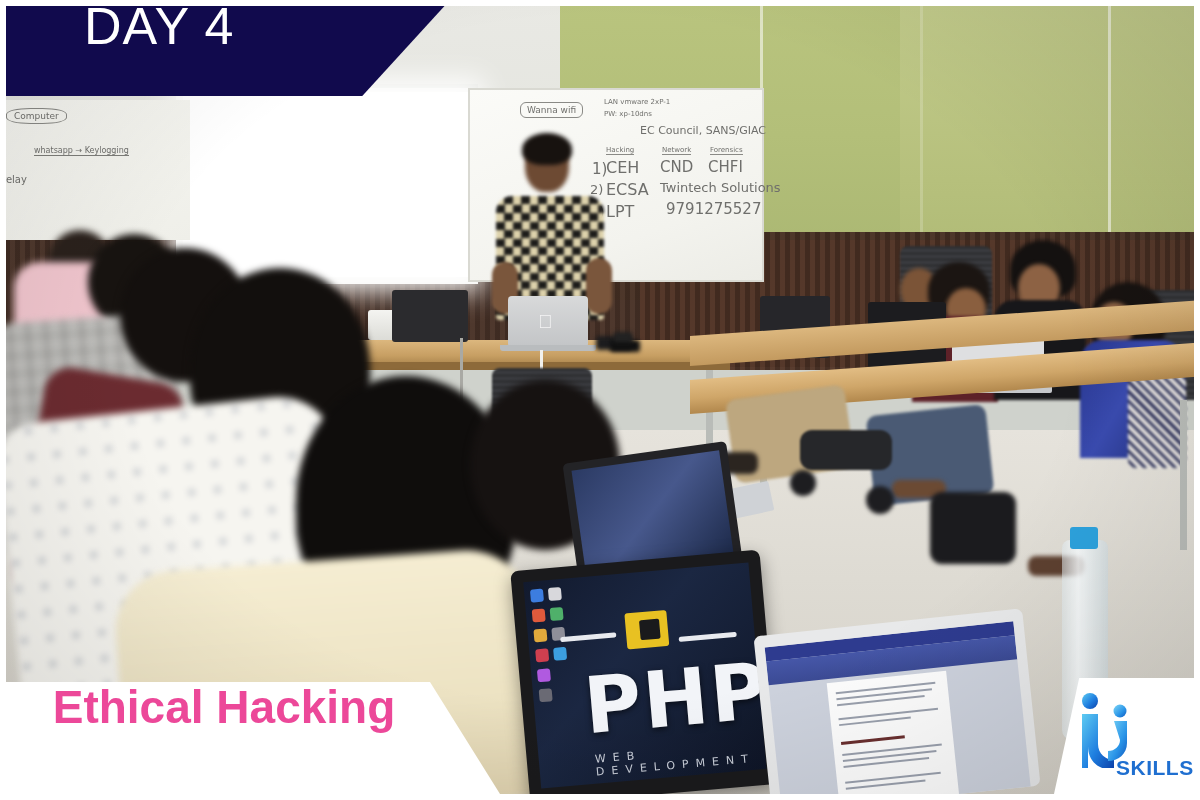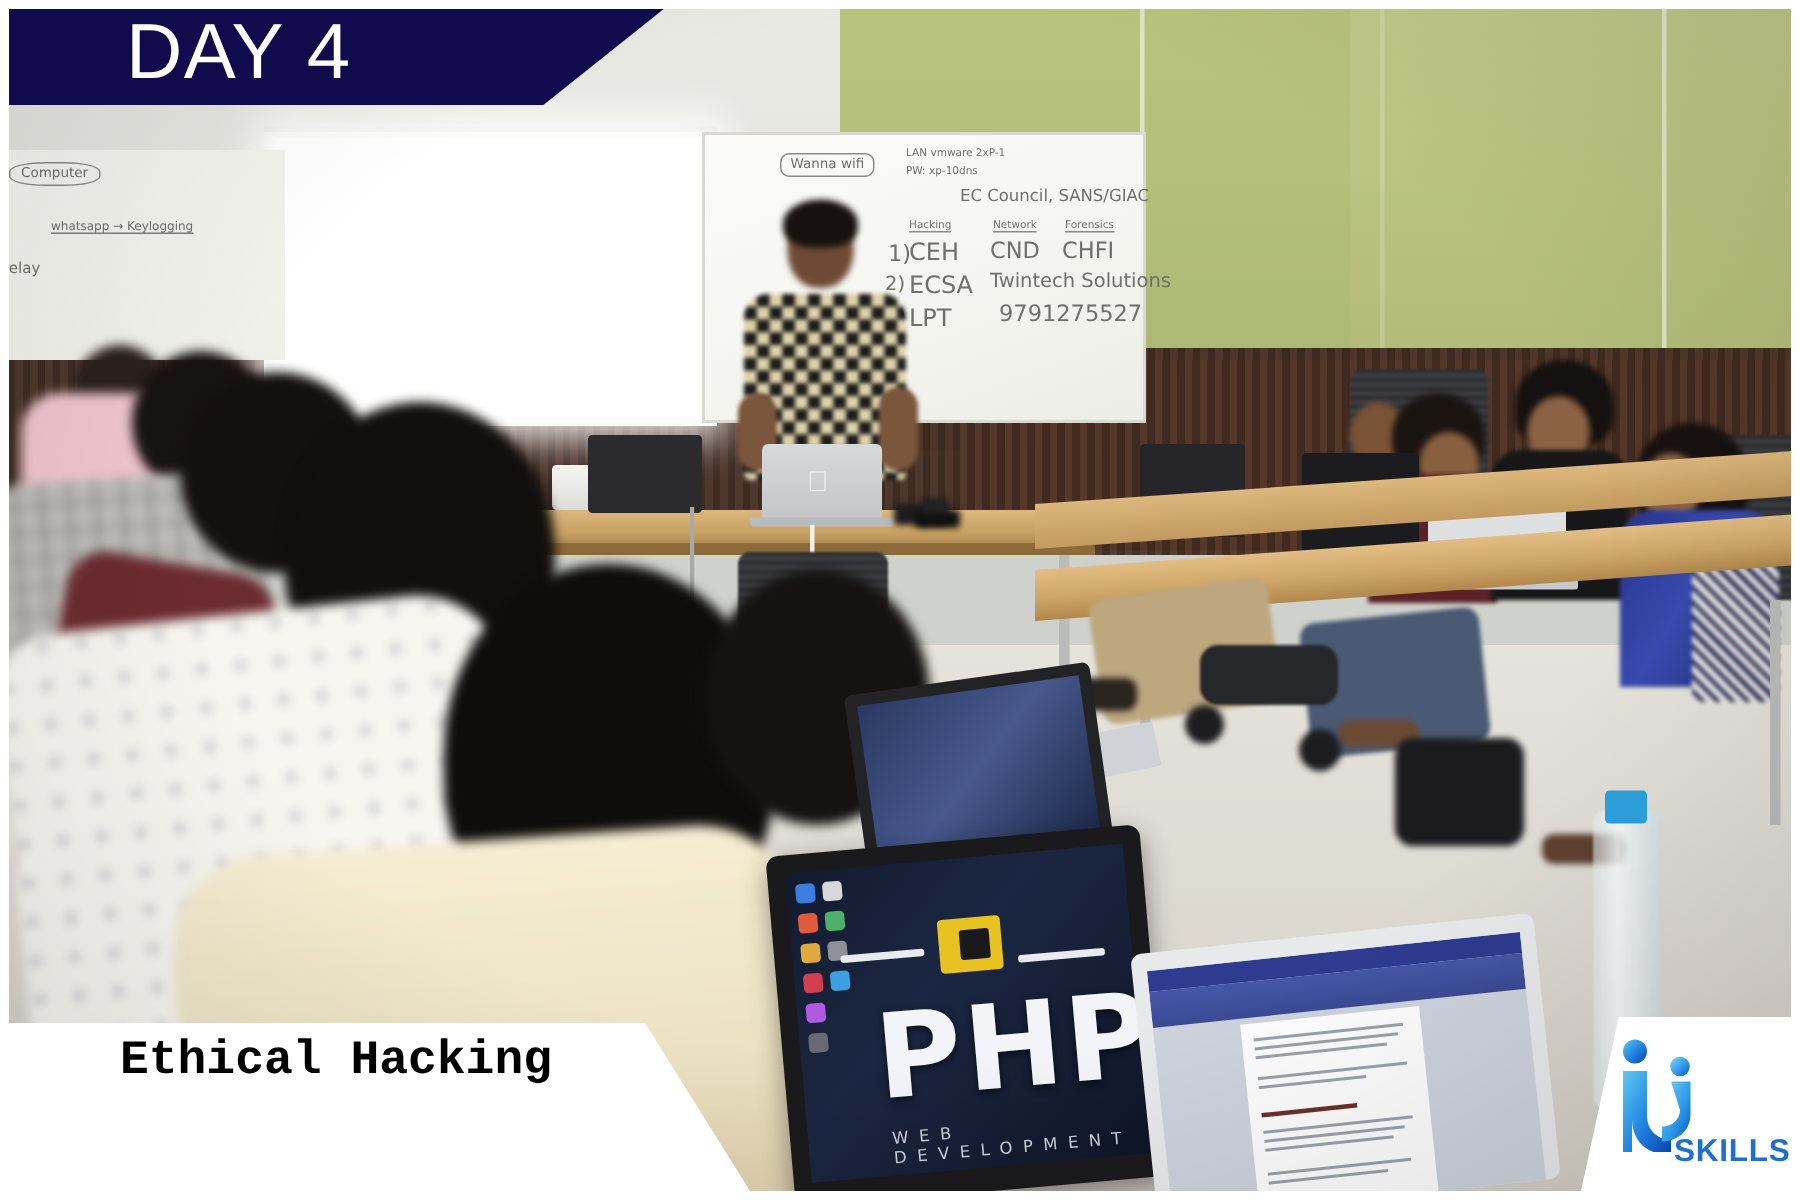--- a/index.html
+++ b/index.html
@@ -163,44 +163,44 @@
   .bottle-cap{position:absolute;left:1070px;top:527px;width:28px;height:22px;background:#2da2dd;border-radius:3px;}
 
   
   .chair{position:absolute;background:#26272a;border-radius:8px;filter:blur(1px);}
   .chair-mesh{position:absolute;background:repeating-linear-gradient(180deg,#2f3033 0px,#2f3033 3px,#3b3c40 3px,#3b3c40 6px);border-radius:8px;filter:blur(.8px);}
 
   
   .frame-border{position:absolute;inset:0;border:6px solid #ffffff;pointer-events:none;box-sizing:border-box;}
 
   .day-banner{
-    position:absolute;left:0;top:0;width:450px;height:70px;
+    position:absolute;left:0;top:0;width:450px;height:96px;
     background:#110a4d;
     clip-path:polygon(0 0, 100% 0, 80.5% 100%, 0 100%);
-    display:flex;align-items:center;
+    display:flex;
   }
   .day-text{
     color:#ffffff;font-size:52px;font-weight:400;letter-spacing:1px;
     margin-left:84px;font-family:"Liberation Sans",sans-serif;line-height:52px;
   }
 
   .course-banner{
     position:absolute;left:0;bottom:6px;width:500px;height:112px;
     background:#ffffff;
     clip-path:polygon(0 0, 86% 0, 100% 100%, 0 100%);
     text-align:center;
   }
   .course-small{
     margin-top:10px;color:#141046;font-size:29px;
     font-family:"Liberation Serif",serif;letter-spacing:1px;line-height:32px;
     padding-right:56px;
   }
   .course-big{
-    color:#000000;font-size:32px;font-weight:bold;
-    font-family:Liberation Mono, monospace;letter-spacing:0px;line-height:50px;
+    color:#ec4899;font-size:46px;font-weight:bold;
+    font-family:Liberation Sans, sans-serif;letter-spacing:0px;line-height:50px;
     padding-right:52px;
   }
 
   .logo-panel{
     position:absolute;right:6px;bottom:6px;width:140px;height:116px;
     background:#ffffff;
     clip-path:polygon(18% 0, 100% 0, 100% 100%, 0 100%);
   }
   .logo-mark{position:absolute;left:22px;top:14px;width:66px;height:76px;}
   .logo-skills{

